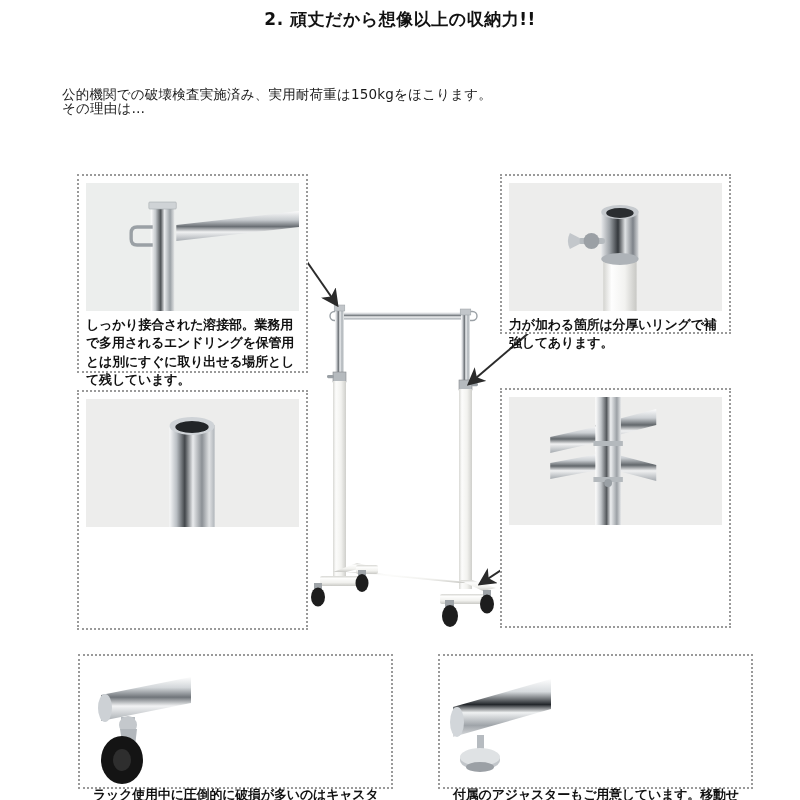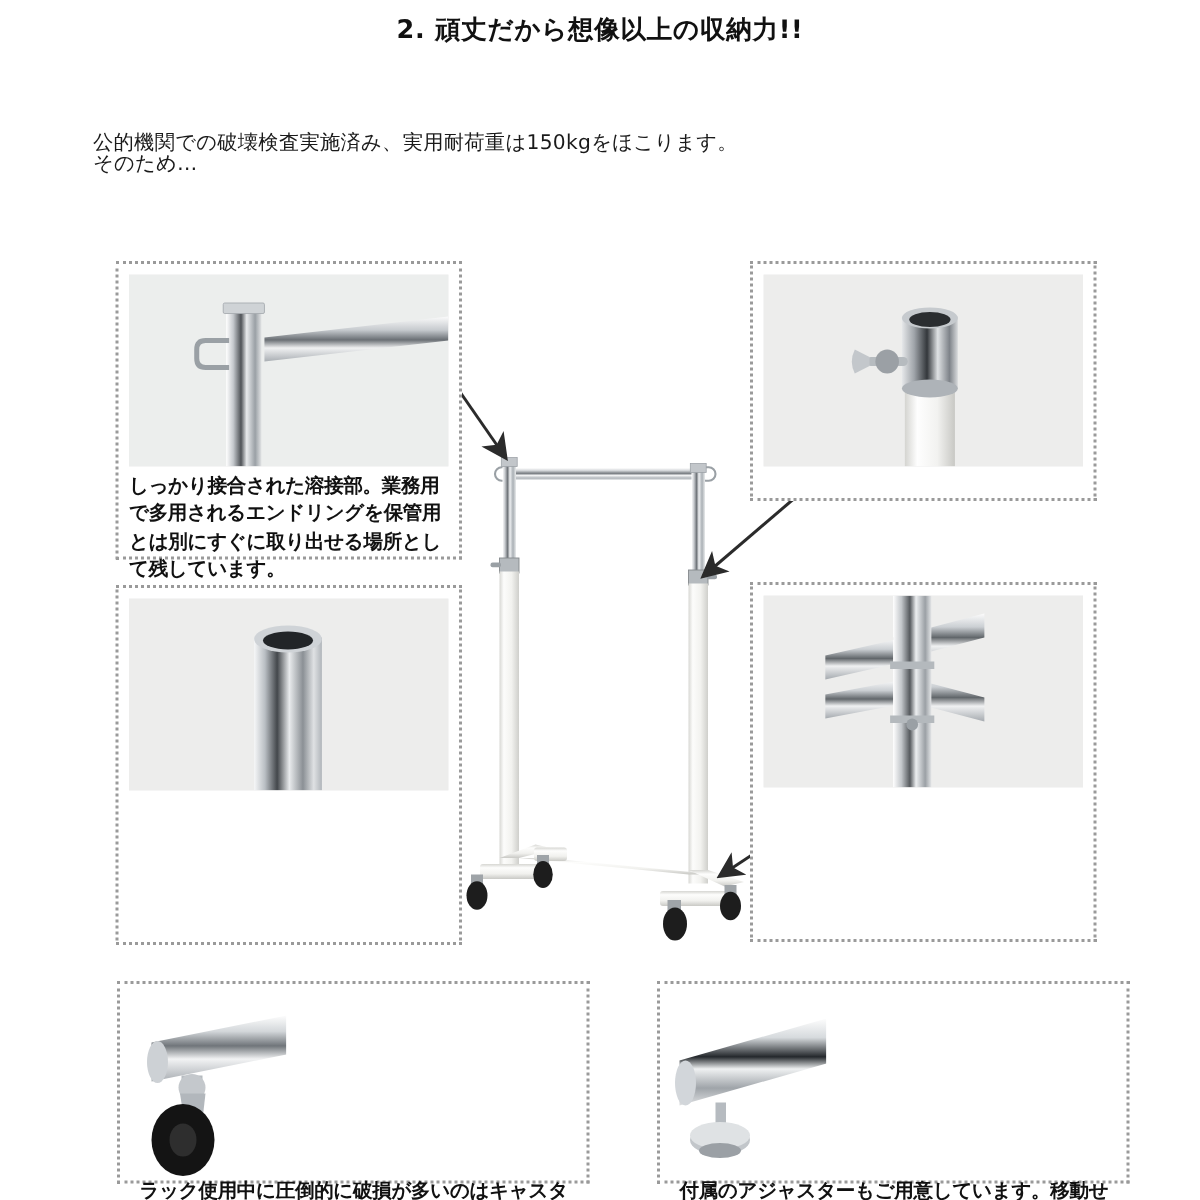--- a/index.html
+++ b/index.html
@@ -119,21 +119,21 @@
     pointer-events: none;
   }
 </style>
 </head>
 <body>
 
 <div class="page-title">2. 頑丈だから想像以上の収納力!!</div>
 
 <div class="lead-line lead-1">公的機関での破壊検査実施済み、実用耐荷重は150kgをほこります。</div>
 
-<div class="lead-line lead-2">そのため…</div>
+<div class="lead-line lead-2">その理由は…</div>
 
 <div id="product-figure">
   <svg viewBox="0 0 200 370" xmlns="http://www.w3.org/2000/svg">
     <defs>
       <linearGradient id="chromeV" x1="0" y1="0" x2="1" y2="0">
         <stop offset="0%" stop-color="#ffffff"></stop>
         <stop offset="18%" stop-color="#c9ccd0"></stop>
         <stop offset="38%" stop-color="#6e7378"></stop>
         <stop offset="55%" stop-color="#eef0f2"></stop>
         <stop offset="78%" stop-color="#aab0b5"></stop>
@@ -269,20 +269,21 @@
         <ellipse cx="113" cy="29" rx="19" ry="7" fill="#c6cace"></ellipse>
         <ellipse cx="113" cy="30" rx="14" ry="5" fill="#2a2d30"></ellipse>
         <ellipse cx="113" cy="76" rx="19" ry="6" fill="#aeb3b8"></ellipse>
         <g>
           <rect x="70" y="55" width="28" height="6" rx="3" fill="#b6bbbf"></rect>
           <path d="M62,50 L72,55 L72,61 L62,66 Q58,58 62,50 z" fill="#c3c7cb"></path>
           <circle cx="84" cy="58" r="8" fill="#9ba0a5"></circle>
         </g>
       </svg>
     </div>
+    <div class="panel-caption">力が加わる箇所は分厚いリングで補強してあります。</div>
   </div>
 </div>
 
 <div class="panel vertical" id="panel-steel">
   <div class="panel-inner">
     <div class="panel-photo">
       <svg class="photo-svg" viewBox="0 0 217 128" preserveAspectRatio="none">
         <rect width="217" height="128" fill="#ededec"></rect>
         <linearGradient id="p3tube" x1="0" y1="0" x2="1" y2="0">
           <stop offset="0%" stop-color="#f6f7f8"></stop>

